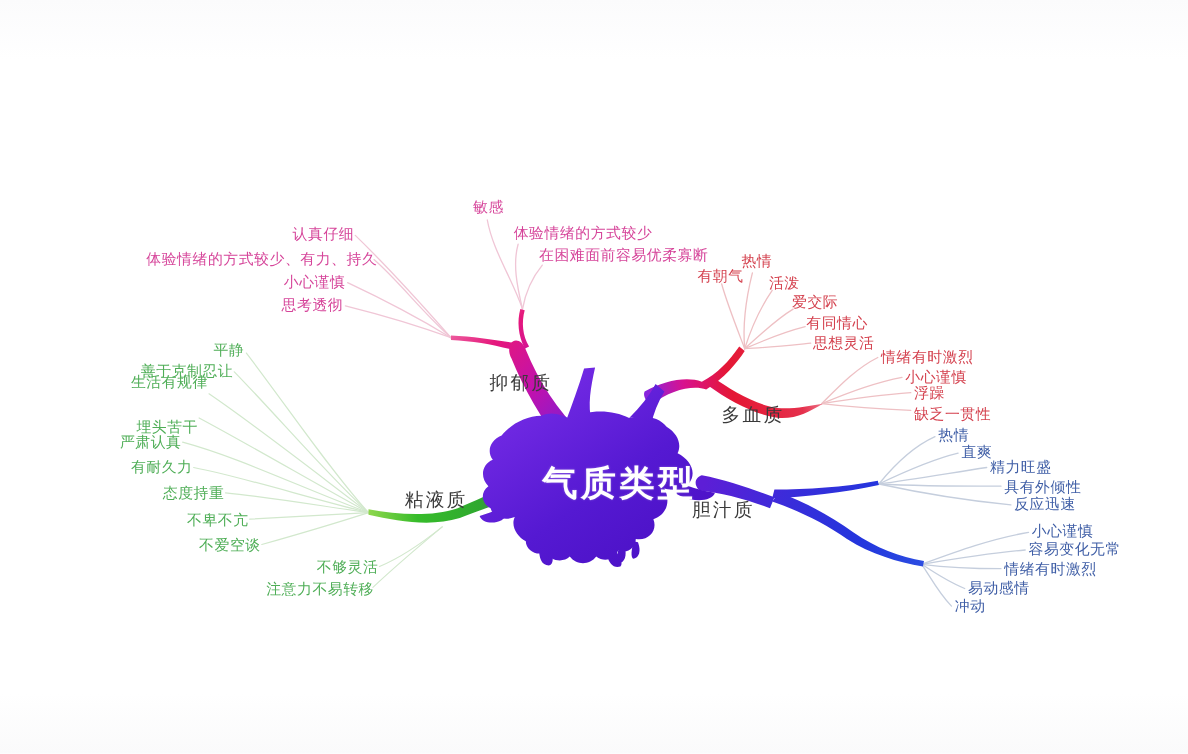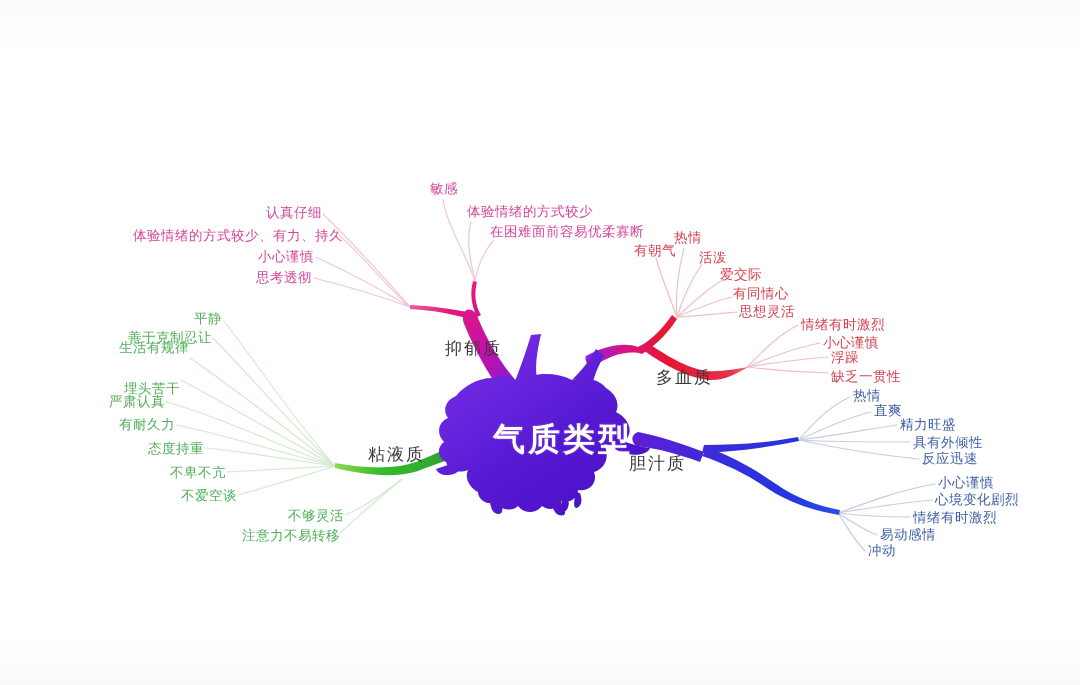--- a/index.html
+++ b/index.html
@@ -183,21 +183,21 @@
   <span class="lbl leaf r" style="left:823px;top:336px">小心谨慎</span>
   <span class="lbl leaf r" style="left:831px;top:351px">浮躁</span>
   <span class="lbl leaf r" style="left:831px;top:370px">缺乏一贯性</span>
 
   <span class="lbl leaf b" style="left:853px;top:389px">热情</span>
   <span class="lbl leaf b" style="left:874px;top:404px">直爽</span>
   <span class="lbl leaf b" style="left:900px;top:418px">精力旺盛</span>
   <span class="lbl leaf b" style="left:913px;top:436px">具有外倾性</span>
   <span class="lbl leaf b" style="left:922px;top:452px">反应迅速</span>
   <span class="lbl leaf b" style="left:938px;top:476px">小心谨慎</span>
-  <span class="lbl leaf b" style="left:935px;top:493px">心境变化剧烈</span>
+  <span class="lbl leaf b" style="left:935px;top:493px">容易变化无常</span>
   <span class="lbl leaf b" style="left:913px;top:511px">情绪有时激烈</span>
   <span class="lbl leaf b" style="left:880px;top:528px">易动感情</span>
   <span class="lbl leaf b" style="left:868px;top:544px">冲动</span>
 
   <span class="lbl leaf g" style="left:194px;top:312px">平静</span>
   <span class="lbl leaf g" style="left:128px;top:331px">善于克制忍让</span>
   <span class="lbl leaf g" style="left:119px;top:341px">生活有规律</span>
   <span class="lbl leaf g" style="left:124px;top:382px">埋头苦干</span>
   <span class="lbl leaf g" style="left:109px;top:395px">严肃认真</span>
   <span class="lbl leaf g" style="left:119px;top:418px">有耐久力</span>

